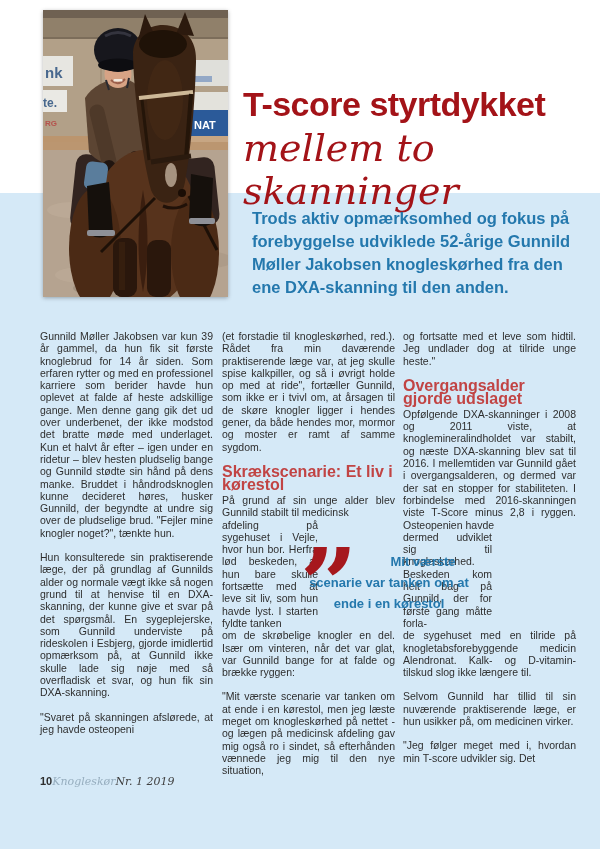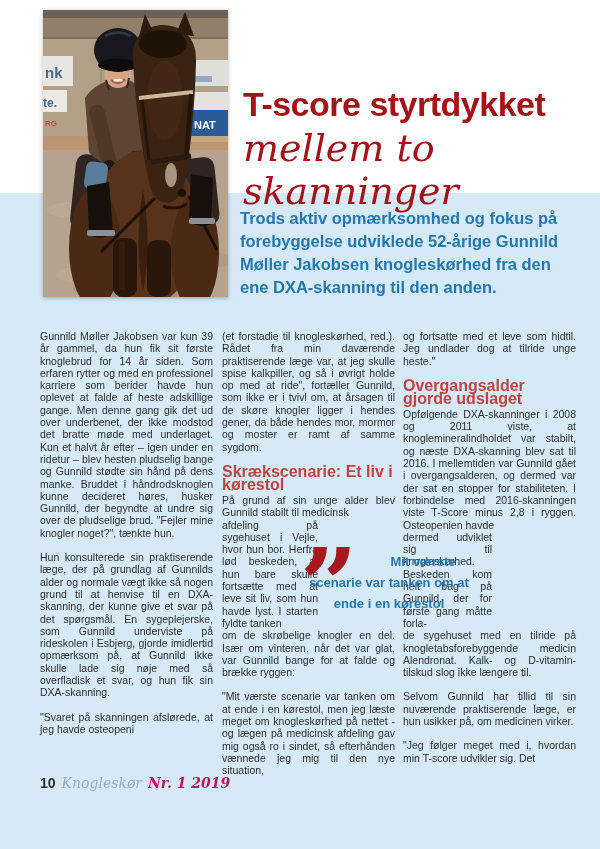--- a/index.html
+++ b/index.html
@@ -19,21 +19,21 @@
   .photo svg { display:block; width:185px; height:287px; }
   .headline { position:absolute; left:243px; top:86px; width:350px; color:#a31318; }
   .headline .l1 {
     font-weight:bold; font-size:34px; line-height:1.08; letter-spacing:-0.5px;
   }
   .headline .l2 {
     font-family:"DejaVu Serif", serif; font-style:italic; font-size:38px;
     line-height:1.15; margin-top:4px;
   }
   .intro {
-    position:absolute; left:240px; top:207px; width:334px;
+    position:absolute; left:252px; top:207px; width:334px;
     color:#2478ad; font-weight:bold; font-size:16.5px; line-height:23px;
   }
   .col {
     position:absolute; top:330px; width:173px;
     font-size:10.5px; line-height:12.3px; color:#2e2e2e; text-align:justify;
   }
   #col1 { left:40px; } #col2 { left:222px; } #col3 { left:403px; }
   .col p { margin:0 0 12px 0; }
   .col p.nogap { margin-bottom:0; }
   .col h3 {
@@ -47,28 +47,28 @@
     font-family:"DejaVu Serif", serif; font-weight:bold;
     font-size:100px; line-height:1; color:#a6181d;
   }
   .pullquote {
     position:absolute; left:303px; top:551px; width:172px;
     color:#2478ad; font-weight:bold; font-size:13px; line-height:21px;
     text-indent:68px; text-align:center;
   }
   .footer {
     position:absolute; left:40px; top:775px; width:300px;
-    font-size:14px; display:flex; align-items:baseline; gap:6px;
+    font-size:11px; display:flex; align-items:baseline; 
   }
   .footer .pageno { font-weight:bold; color:#2e2e2e; }
   .footer .mag {
     font-family:"DejaVu Serif", serif; font-style:italic; color:#97aebf;
   }
   .footer .issue {
-    font-family:"DejaVu Serif", serif; font-style:italic; font-weight:bold; color:#be185d;
+    font-family:"DejaVu Serif", serif; font-style:italic; font-weight:normal; color:#404040;
   }
 </style>
 </head>
 <body>
 
 <div class="blue-bg"></div>
 
 <div class="photo">
   <svg viewBox="0 0 185 287" xmlns="http://www.w3.org/2000/svg">
 

